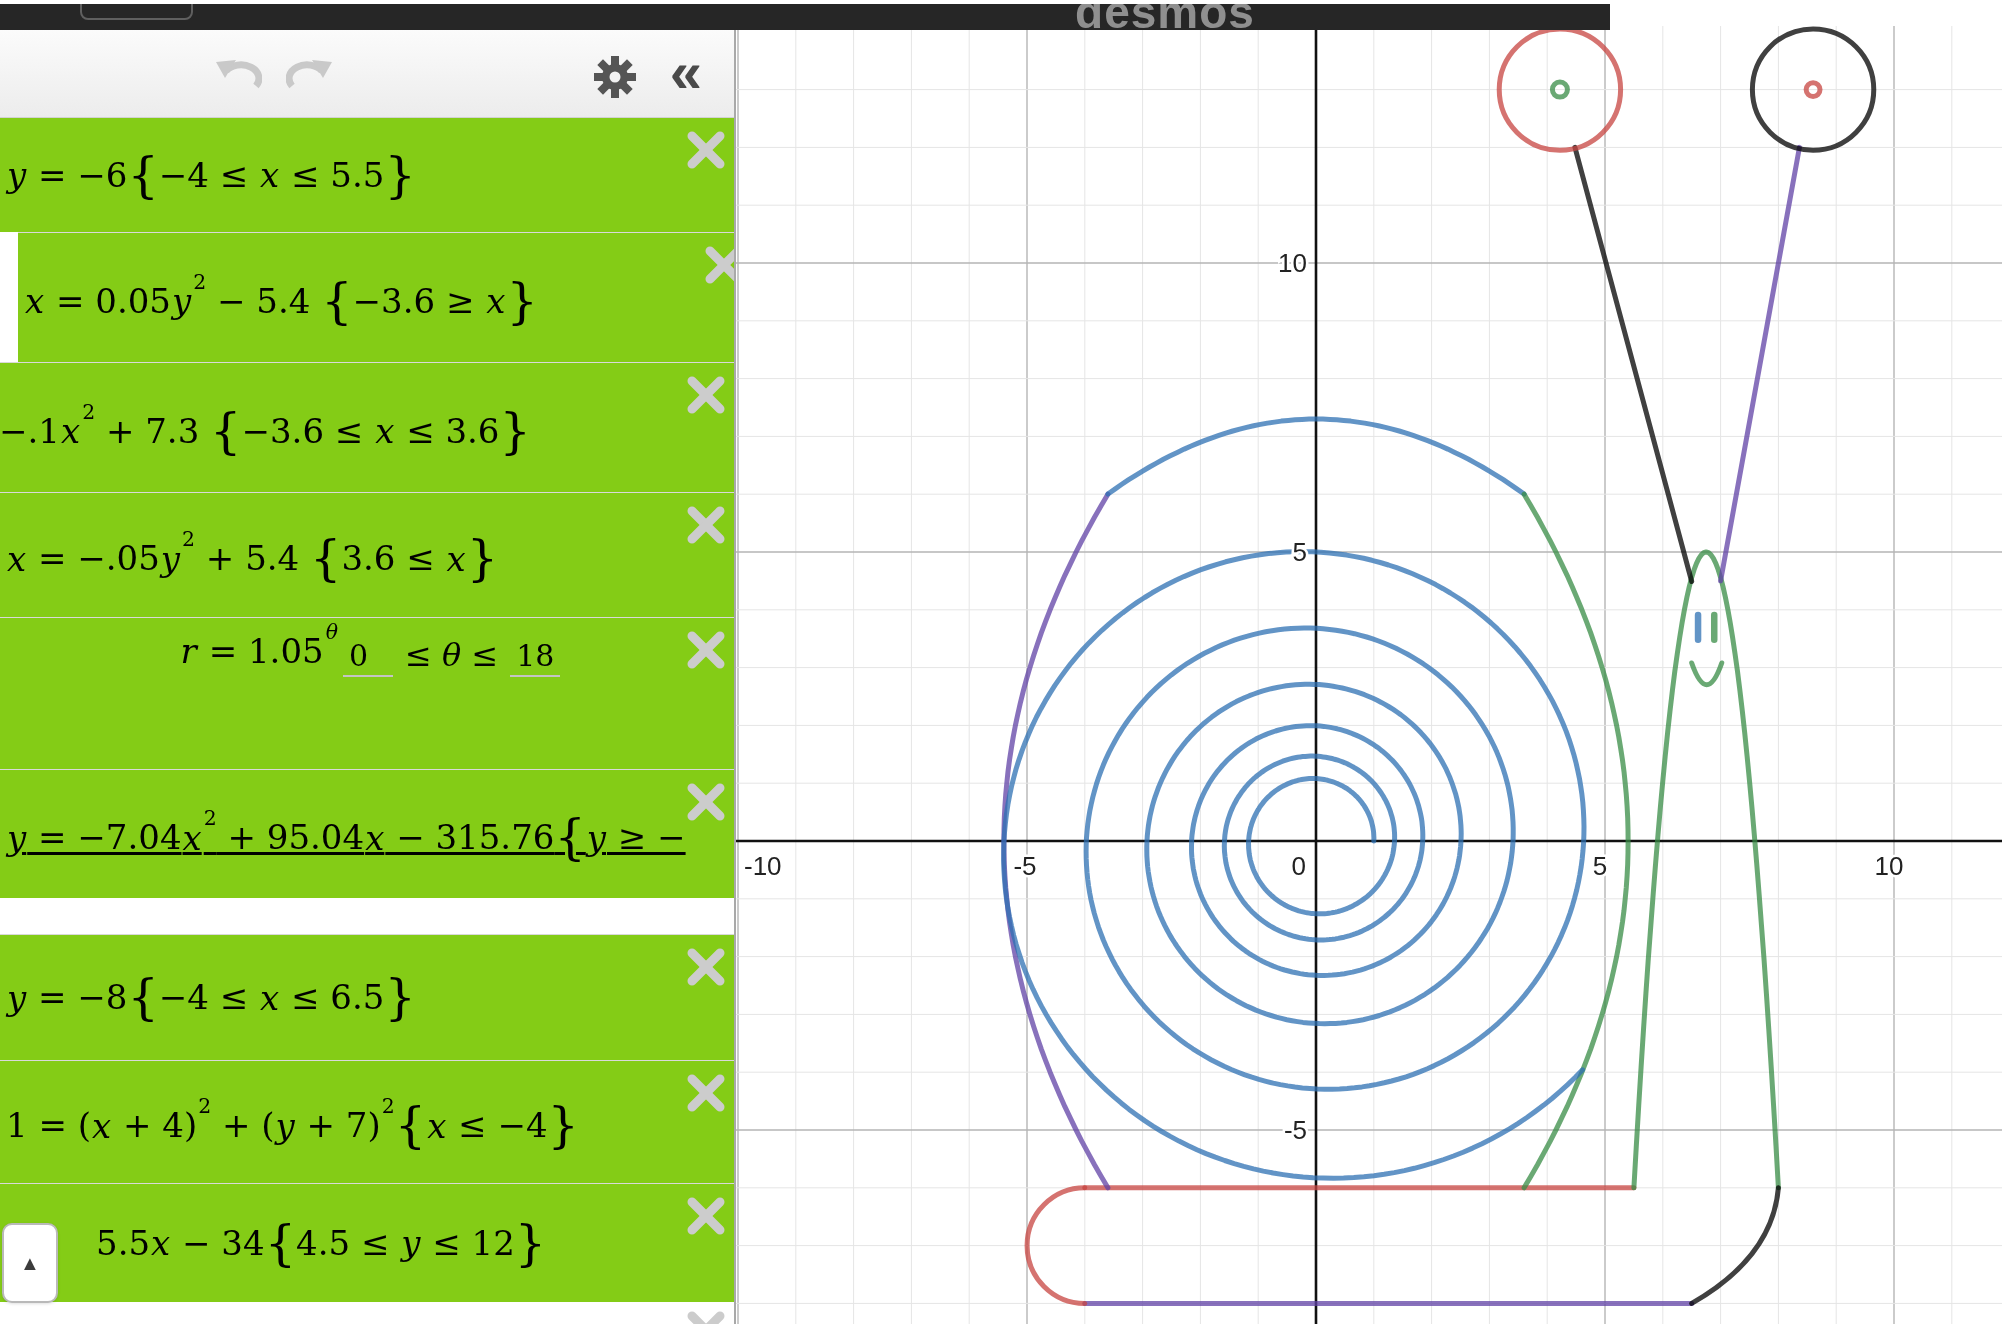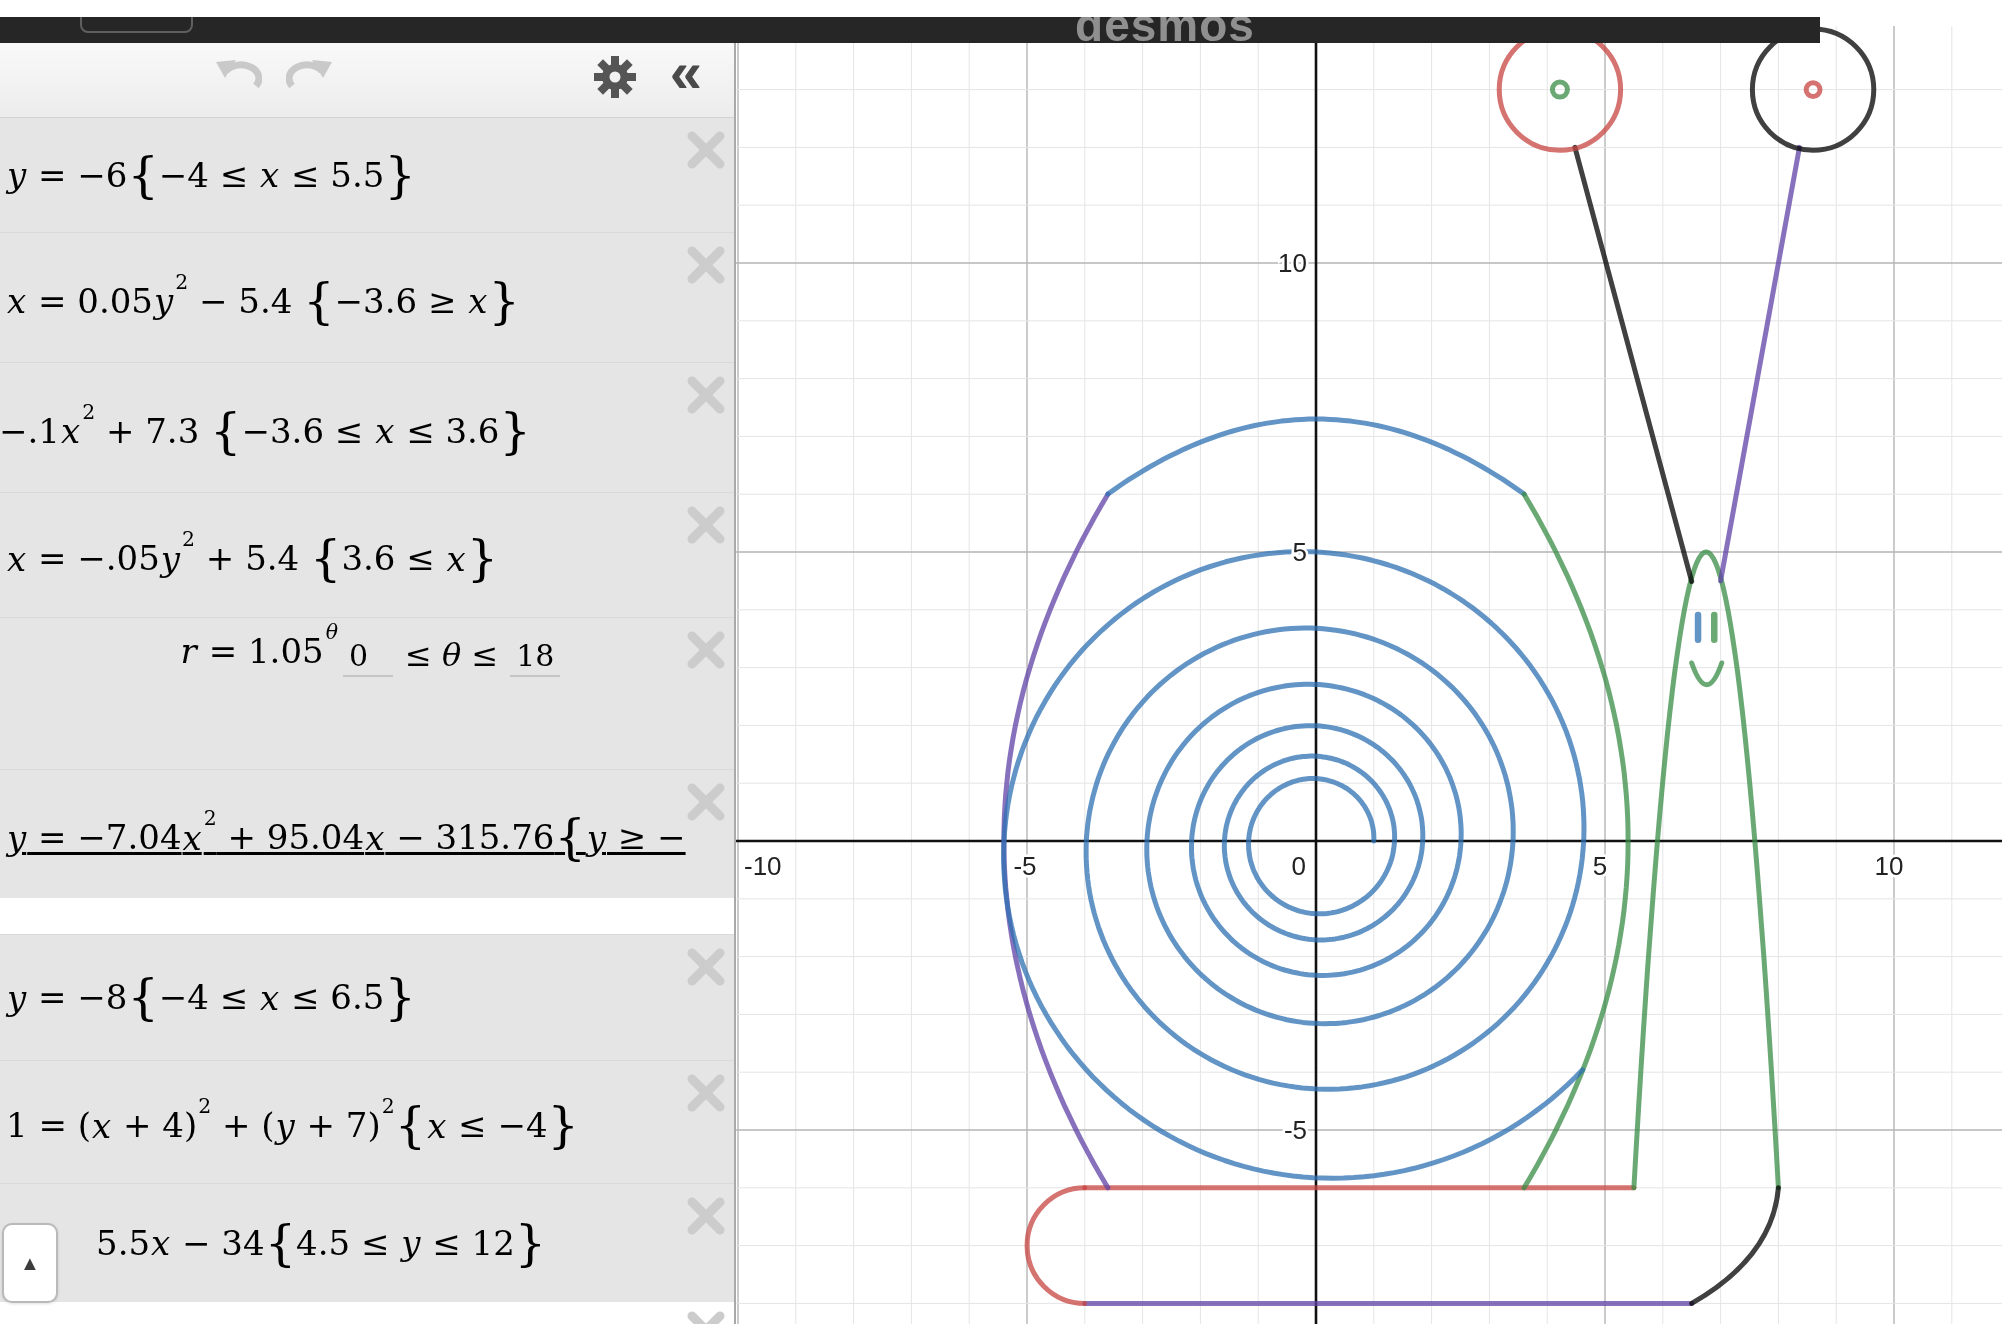--- a/index.html
+++ b/index.html
@@ -1,39 +1,39 @@
 <!DOCTYPE html>
 <html><head>
 <meta charset="utf-8">
 <style>
   * { margin:0; padding:0; box-sizing:border-box; }
   html,body { width:2002px; height:1324px; overflow:hidden; background:#fff;
               font-family:"Liberation Sans", sans-serif; }
 
   
-  .topbar { position:absolute; left:0; top:17px; width:1820px; height:26px;
+  .topbar { position:absolute; left:0; top:4px; width:1610px; height:26px;
             background:#262626; z-index:30; overflow:hidden; }
   .tab-ghost { position:absolute; left:80px; top:-16px; width:113px; height:32px;
                border:2px solid #5f5f5f; border-radius:8px; }
   .brand { position:absolute; left:1040px; top:-19px; width:250px; text-align:center;
            font-size:46px; font-weight:bold; letter-spacing:1px; color:#8f8f8f; }
 
   
   .panel { position:absolute; left:0; top:26px; width:736px; height:1298px;
            background:#fff; border-right:2px solid #a9a9a9; overflow:hidden; z-index:20; }
   .toolbar { position:absolute; left:0; top:0; width:734px; height:92px;
              background:linear-gradient(#fcfcfc,#ececec); border-bottom:1px solid #d2d2d2; }
   .icon-btn { position:absolute; background:none; border:none; cursor:pointer; }
   .undo-btn  { left:214px; top:32px; width:48px; height:34px; }
   .redo-btn  { left:286px; top:32px; width:48px; height:34px; }
   .gear-btn  { left:593px; top:29px; width:44px; height:44px; }
   .coll-btn  { left:662px; top:14px; width:48px; height:64px;
                font-size:58px; color:#4a4a4a; font-weight:bold; line-height:64px; text-align:center; }
 
-  .exp-row { position:absolute; left:0; width:734px; background:#e5e5e5;
+  .exp-row { position:absolute; left:0; width:734px; background:#84cc16;
              border-top:1px solid #d9d9d9; display:flex; align-items:center;
              padding-left:6px; }
   .exp-row.first { border-top:none; }
   .math { font-family:"DejaVu Serif","Liberation Serif",serif; font-size:34px; color:#000;
           white-space:nowrap; line-height:52px; }
   .math i { font-style:italic; padding:0 1px; }
   .math sup { font-size:0.60em; position:relative; top:-0.60em; margin-left:1px; }
   .math .br { font-size:1.45em; vertical-align:-0.10em; }
   .row-col { flex-direction:row; align-items:flex-start; justify-content:center; }
   .range-line { font-family:"DejaVu Serif","Liberation Serif",serif; font-size:30px;
@@ -98,21 +98,21 @@
     <div class="math"><i>y</i> = −6<span class="br">{</span>−4 ≤ <i>x</i> ≤ 5.5<span class="br">}</span></div>
     <button class="del">
       <svg width="40" height="40" viewBox="0 0 40 40">
         <g stroke="#cccccc" stroke-width="9" stroke-linecap="round">
           <line x1="6" y1="6" x2="34" y2="34"></line>
               <line x1="34" y1="6" x2="6" y2="34"></line>
         </g>
       </svg>
     </button>
   </div>
-      <div class="exp-row" style="top: 206px; height: 130px;">
+      <div class="exp-row" style="top: 206px; height: 130px; margin-left: 18px;">
     <div class="math"><i>x</i> = 0.05<i>y</i><sup>2</sup> − 5.4 <span class="br">{</span>−3.6 ≥ <i>x</i><span class="br">}</span></div>
     <button class="del">
       <svg width="40" height="40" viewBox="0 0 40 40">
         <g stroke="#cccccc" stroke-width="9" stroke-linecap="round">
           <line x1="6" y1="6" x2="34" y2="34"></line>
               <line x1="34" y1="6" x2="6" y2="34"></line>
         </g>
       </svg>
     </button>
   </div>

